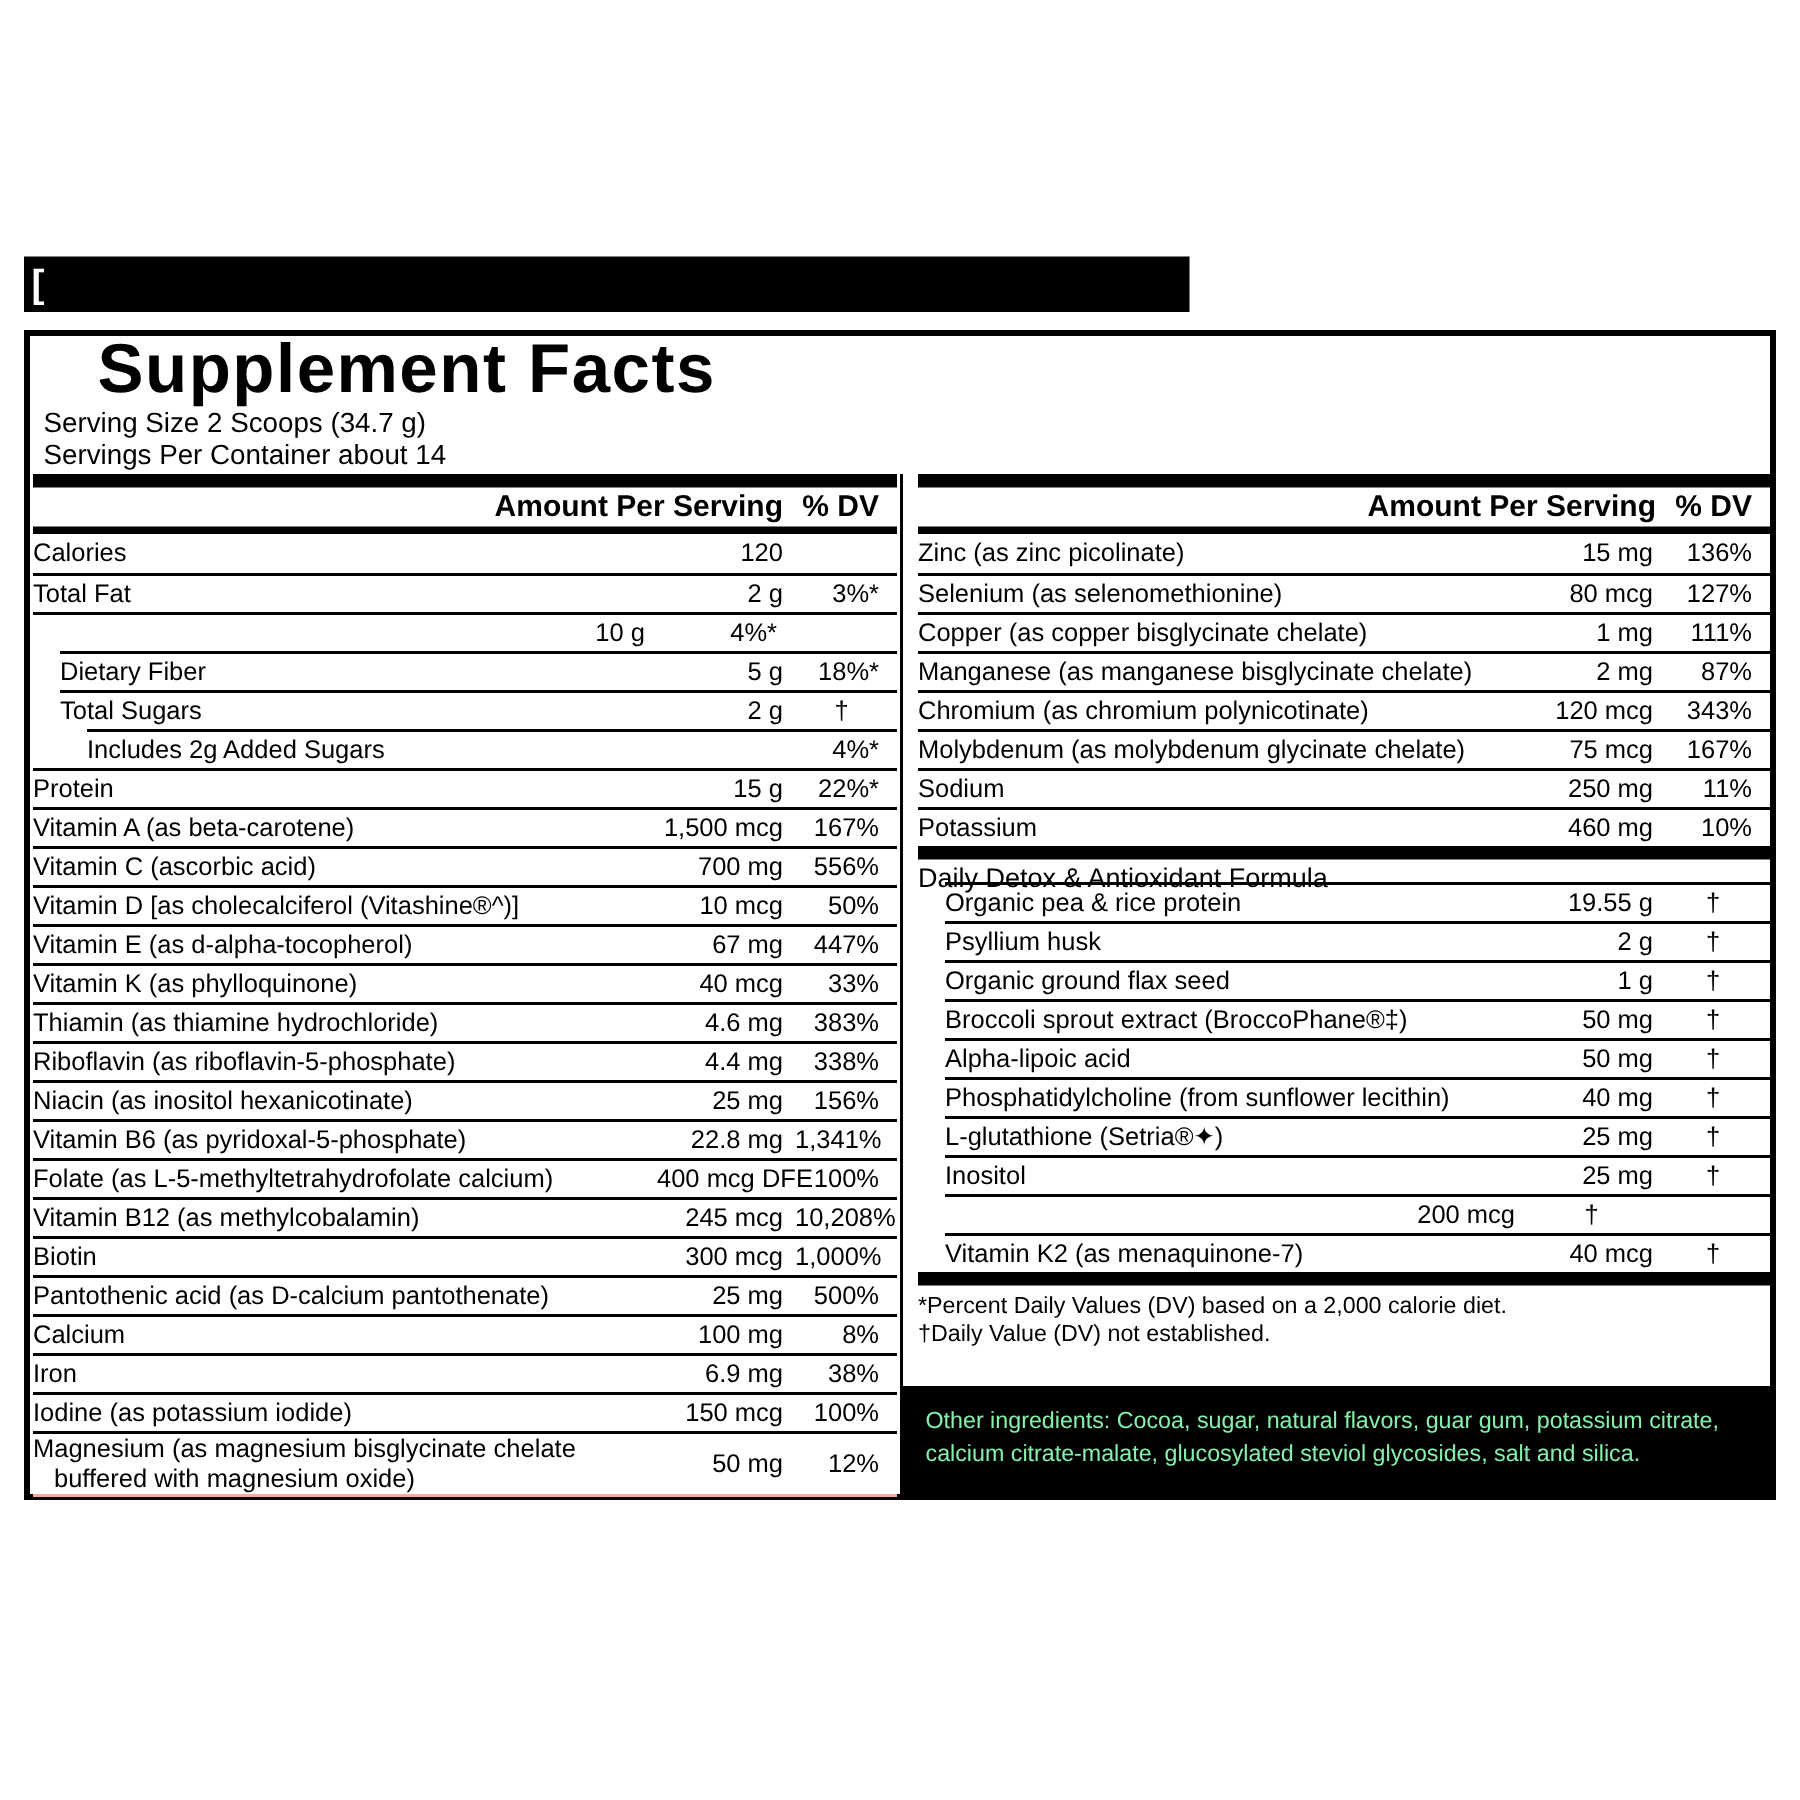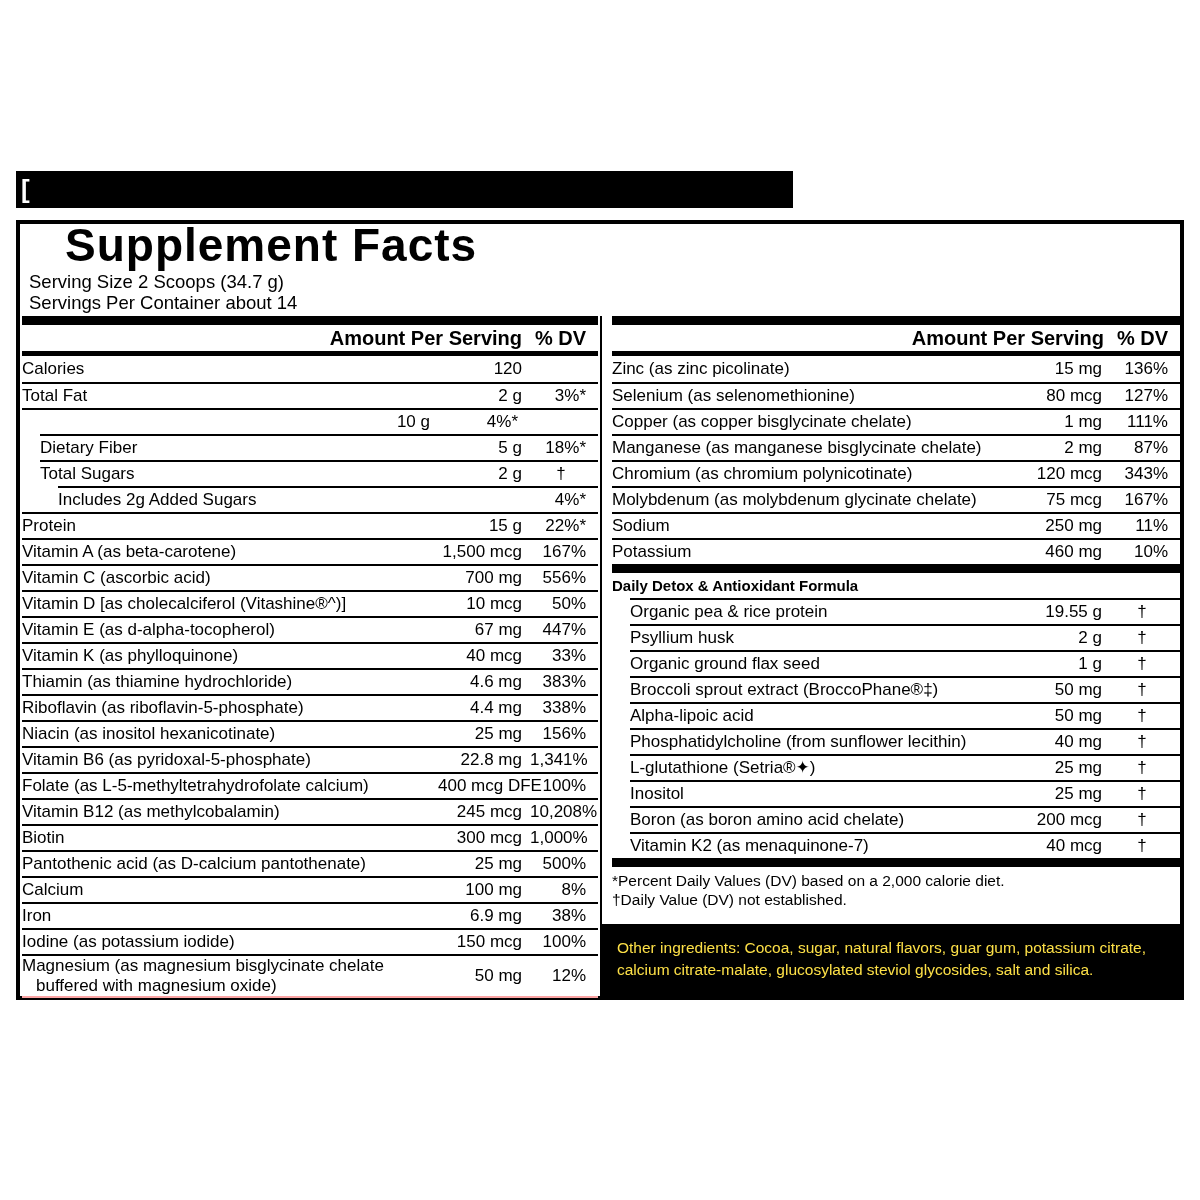--- a/index.html
+++ b/index.html
@@ -32,26 +32,26 @@
   .rows .row + .row{border-top:2px solid #000;}
   .rows-borders .row{border-top:2px solid #000;}
   .rows-end{border-bottom:2px solid #fca5a5;}
   .row.ind1{margin-left:18px;}
   .row.ind2{margin-left:36px;}
   .nm{padding-left:14px;text-indent:-14px;}
   .amt{text-align:right;padding-right:8px;white-space:nowrap;}
   .dv{text-align:right;padding-right:12px;white-space:nowrap;}
   .dv.dagger{text-align:center;padding-right:6px;}
 
-  .section-heading{font-weight:bold;font-size:15px;line-height:25px;height:25px;}
+  .section-heading{font-weight:normal;font-size:18px;line-height:25px;height:15px;}
 
   .footnotes{margin-top:4px;font-size:15.5px;line-height:19px;}
 
   .other-box{position:absolute;left:580px;top:700px;width:580px;height:72px;background:#000;box-sizing:border-box;padding:13px 26px 0 17px;}
-  .other-text{color:#fde047;font-size:15.5px;line-height:22px;}
+  .other-text{color:#86efac;font-size:15.5px;line-height:22px;}
 </style>
 </head>
 <body>
 
 <div class="redact-bar">
   <span class="redact-mark">[</span>
 </div>
 
 <div class="label-box">
   <div class="lb-title">Supplement Facts</div>
@@ -279,21 +279,20 @@
             <div class="nm">L-glutathione (Setria®✦)</div>
             <div class="amt">25 mg</div>
             <div class="dv dagger">†</div>
           </div>
           <div class="row ind1">
             <div class="nm">Inositol</div>
             <div class="amt">25 mg</div>
             <div class="dv dagger">†</div>
           </div>
           <div class="row ind1">
-            <div class="nm">Boron (as boron amino acid chelate)</div>
             <div class="amt">200 mcg</div>
             <div class="dv dagger">†</div>
           </div>
           <div class="row ind1">
             <div class="nm">Vitamin K2 (as menaquinone-7)</div>
             <div class="amt">40 mcg</div>
             <div class="dv dagger">†</div>
           </div>
         </div>
       <div class="bar"></div>

